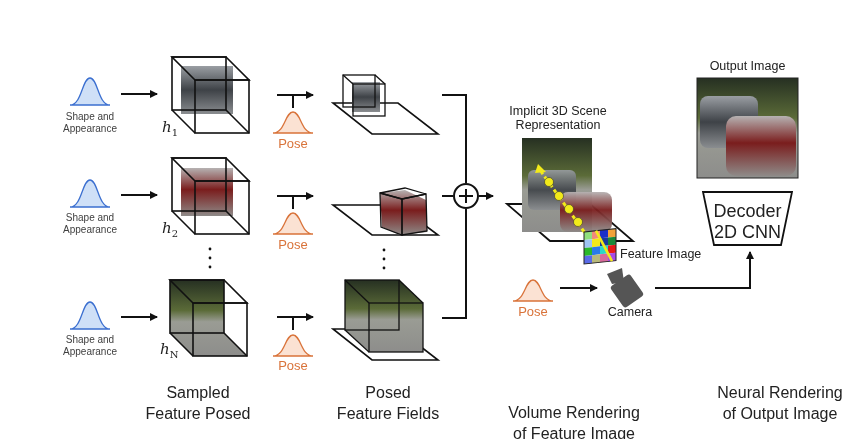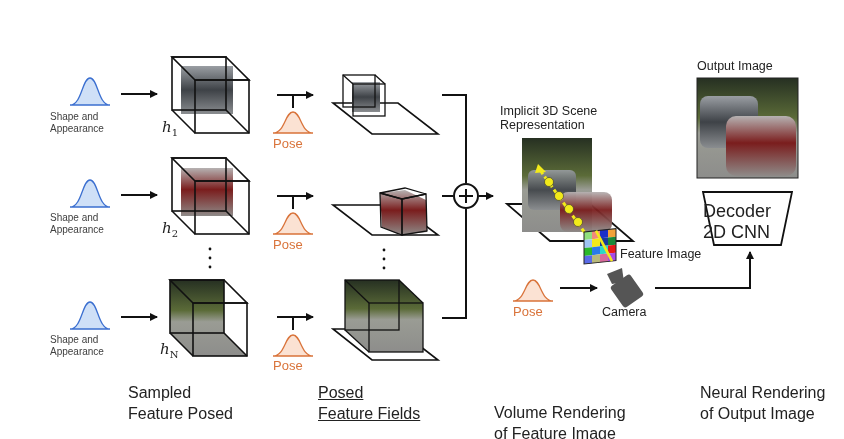--- a/index.html
+++ b/index.html
@@ -1,17 +1,17 @@
 <!DOCTYPE html>
 <html><head>
 <meta charset="utf-8">
 <style>
   html,body{margin:0;padding:0;background:#fff;}
   body{width:844px;height:439px;position:relative;overflow:hidden;font-family:"Liberation Sans",sans-serif;}
-  .lbl{position:absolute;line-height:1.15;white-space:nowrap;}
+  .lbl{position:absolute;text-align:center;line-height:1.15;white-space:nowrap;}
   .blue{color:#404040;font-size:10px;}
   .orange{color:#d9733a;font-size:13px;}
   .black{color:#222;font-size:12.5px;}
   .stage{color:#222;font-size:16px;line-height:1.3;}
   .math{font-family:"DejaVu Serif",serif;font-style:italic;font-size:15px;color:#222;}
   .math sub{font-size:10px;font-style:normal;}
   svg{position:absolute;left:0;top:0;}
 </style>
 </head>
 <body>
@@ -215,18 +215,18 @@
 <div class="lbl black" style="left:620px;top:247px;">Feature Image</div>
 <div class="lbl orange" style="left:513px;top:305px;width:40px;">Pose</div>
 <div class="lbl black" style="left:602px;top:305px;width:56px;">Camera</div>
 
 <div class="lbl black" style="left:697px;top:59px;width:101px;">Output Image</div>
 <div class="lbl black" style="left:703px;top:201px;width:89px;font-size:18px;"><span style="white-space:pre">Decoder
 2D CNN</span></div>
 
 <div class="lbl stage" style="left:128px;top:383px;width:140px;"><span style="white-space:pre">Sampled
 Feature Posed</span></div>
-<div class="lbl stage" style="left:318px;top:383px;width:140px;text-decoration:underline;"><span style="white-space:pre">Posed
+<div class="lbl stage" style="left:318px;top:383px;width:140px;"><span style="white-space:pre">Posed
 Feature Fields</span></div>
 <div class="lbl stage" style="left:494px;top:383px;width:160px;margin-top:20px;"><span style="white-space:pre">Volume Rendering
 of Feature Image</span></div>
 <div class="lbl stage" style="left:700px;top:383px;width:160px;"><span style="white-space:pre">Neural Rendering
 of Output Image</span></div>
 
 </body></html>

